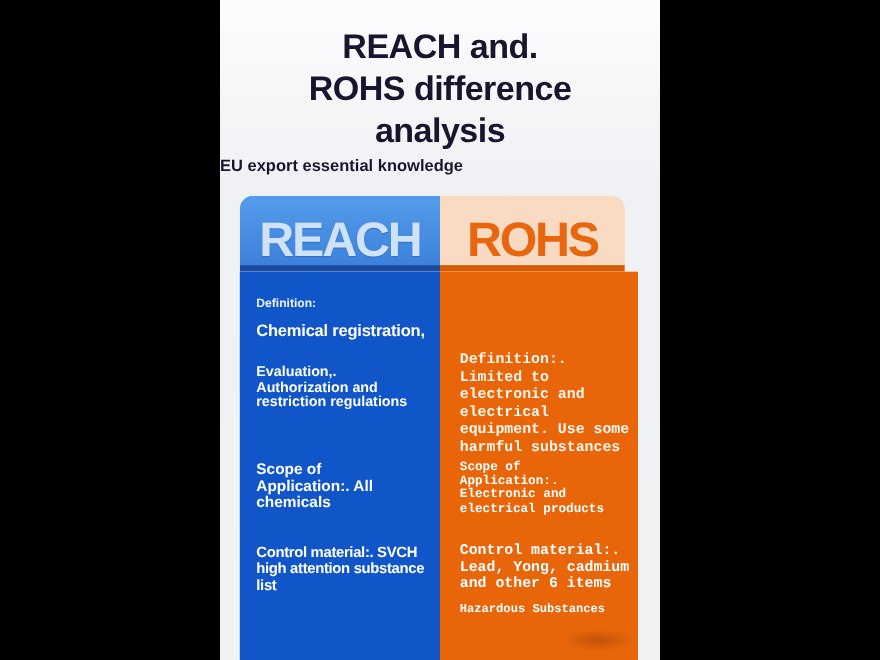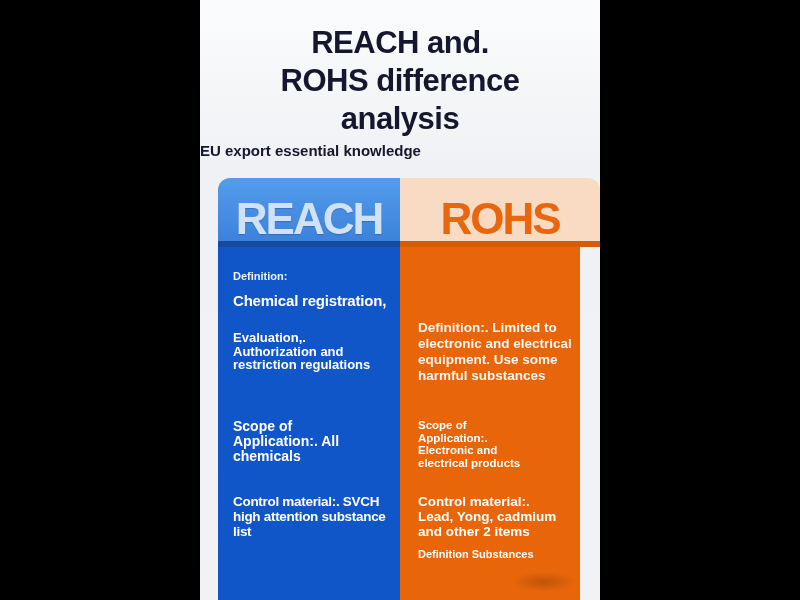--- a/index.html
+++ b/index.html
@@ -31,42 +31,42 @@
     position:absolute; top:0; height:69px;
     display:flex; align-items:center; justify-content:center;
   }
   .hdr-left {
     left:0; width:182px;
     background:linear-gradient(180deg,#549ceb 0%, #3c82dc 100%);
     border-radius:12px 0 0 0;
     border-bottom:6px solid #17499f;
   }
   .hdr-right {
-    left:182px; width:200px;
+    left:182px; width:168px;
     background:#f8dbc2;
     border-radius:0 12px 0 0;
     border-bottom:6px solid #d45c04;
   }
   .hdr-label {
     font-size:44px; font-weight:800; letter-spacing:-2px; line-height:60px;margin-top:19px;
   }
   .hdr-left .hdr-label { color:#cfe2f8; text-shadow:0 1px 1px rgba(20,60,130,.35); }
   .hdr-right .hdr-label { color:#e8660e; }
 
   .col {
     position:absolute; top:69px; height:353px;
   }
   .col-left  { left:0; width:182px; background:#1156c8; }
   .col-right { left:182px; width:180px; background:#e8650a; }
 
   .block {
     position:absolute; left:15px; right:8px;
     color:#ffffff; font-weight:700; white-space:pre-line;
   }
-  .col-right .block { left:18px; right:6px; }
+  .col-right .block { left:18px; right:6px;font-family:Liberation Mono, monospace; }
 
   .l-def-label { top:23px;  font-size:11px;  color:#e9f2fe; }
   .l-def-main  { top:45px;  font-size:15px;  letter-spacing:-0.2px; }
   .l-eval      { top:84px;  font-size:13px;  line-height:13.5px; }
   .l-scope     { top:172px; font-size:14px;  line-height:15px; }
   .l-control   { top:247px; font-size:13.5px; line-height:15px; letter-spacing:-0.3px; }
 
   .r-def       { top:73px;  font-size:13.5px; line-height:16px; color:#fff6ee; }
   .r-scope     { top:172px; font-size:11.5px; line-height:12.5px; }
   .r-control   { top:247px; font-size:13.5px; line-height:15px; }
@@ -115,20 +115,20 @@
         <div class="block r-def">Definition:. Limited to
 electronic and electrical
 equipment. Use some
 harmful substances</div>
         <div class="block r-scope">Scope of
 Application:.
 Electronic and
 electrical products</div>
         <div class="block r-control">Control material:.
 Lead, Yong, cadmium
-and other 2 items</div>
-        <div class="block r-hazard">Definition Substances</div>
+and other 6 items</div>
+        <div class="block r-hazard">Hazardous Substances</div>
         <div class="smudge"></div>
       </div>
 
     </div>
   </div>
 </div>
 
 </body></html>

